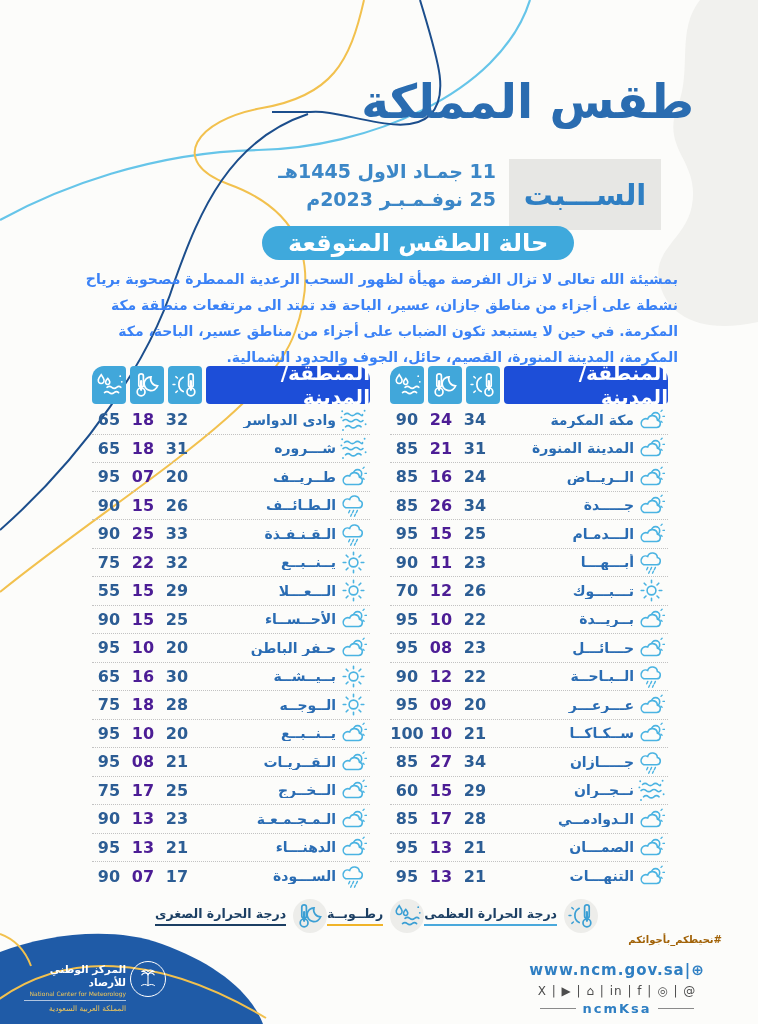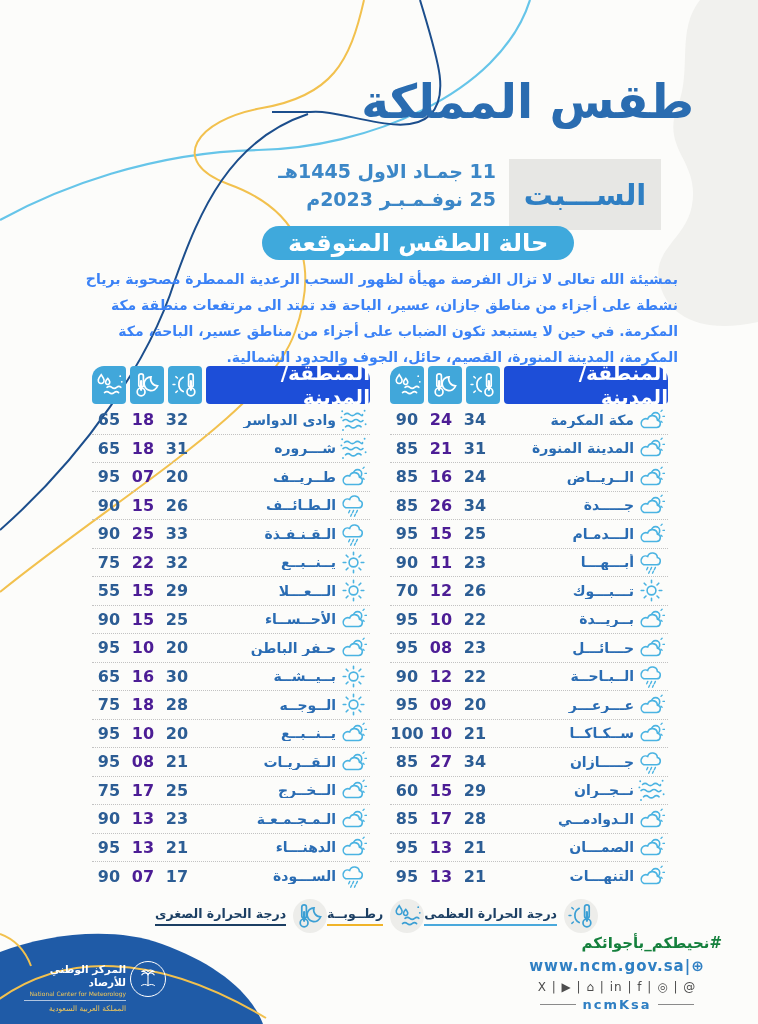--- a/index.html
+++ b/index.html
@@ -38,21 +38,21 @@
   
   .legend { position:absolute; top:899px; left:168px; width:430px; direction:rtl; display:flex; justify-content:space-between; align-items:center; }
   .lg-item { display:flex; align-items:center; gap:7px; }
   .lg-icon { width:34px; height:34px; border-radius:50%; background:#ededea; display:flex; align-items:center; justify-content:center; color:#3b9fd4; flex:none; }
   .lg-label { font-size:12.5px; font-weight:bold; color:#1c3f63; padding-bottom:3px; border-bottom:2.5px solid #1c3f63; white-space:nowrap; }
   .lg-item:nth-child(1) .lg-label { border-color:#4aa9dc; }
   .lg-item:nth-child(2) .lg-label { border-color:#f0b429; }
 
   
   .footer-right { position:absolute; right:36px; top:934px; width:210px; text-align:center; }
-  .hashtag { direction:rtl; text-align:right; color:#15803d; font-weight:bold; font-size:15px; margin-bottom:5px; }
+  .hashtag { direction:rtl; text-align:right; color:#a16207; font-weight:bold; font-size:10px; margin-bottom:16px; }
   .website { direction:ltr; color:#2f7fc3; font-weight:bold; font-size:15px; letter-spacing:1px; margin-bottom:5px; }
   .social { color:#4d4d4d; font-size:12px; letter-spacing:1px; margin-bottom:3px; }
   .handle { display:flex; align-items:center; justify-content:center; gap:6px; }
   .hline { width:36px; height:1px; background:#8a8a8a; }
   .handle-text { color:#2f7fc3; font-weight:bold; font-size:13px; letter-spacing:2px; }
 
   
   .logo-circle { position:absolute; left:130px; top:961px; width:36px; height:36px; border:1.6px solid #fff; border-radius:50%; display:flex; align-items:center; justify-content:center; }
   .logo-text { position:absolute; left:24px; top:963px; width:102px; direction:rtl; text-align:right; }
   .org-ar { color:#fff; font-weight:bold; font-size:10.5px; line-height:13px; }

